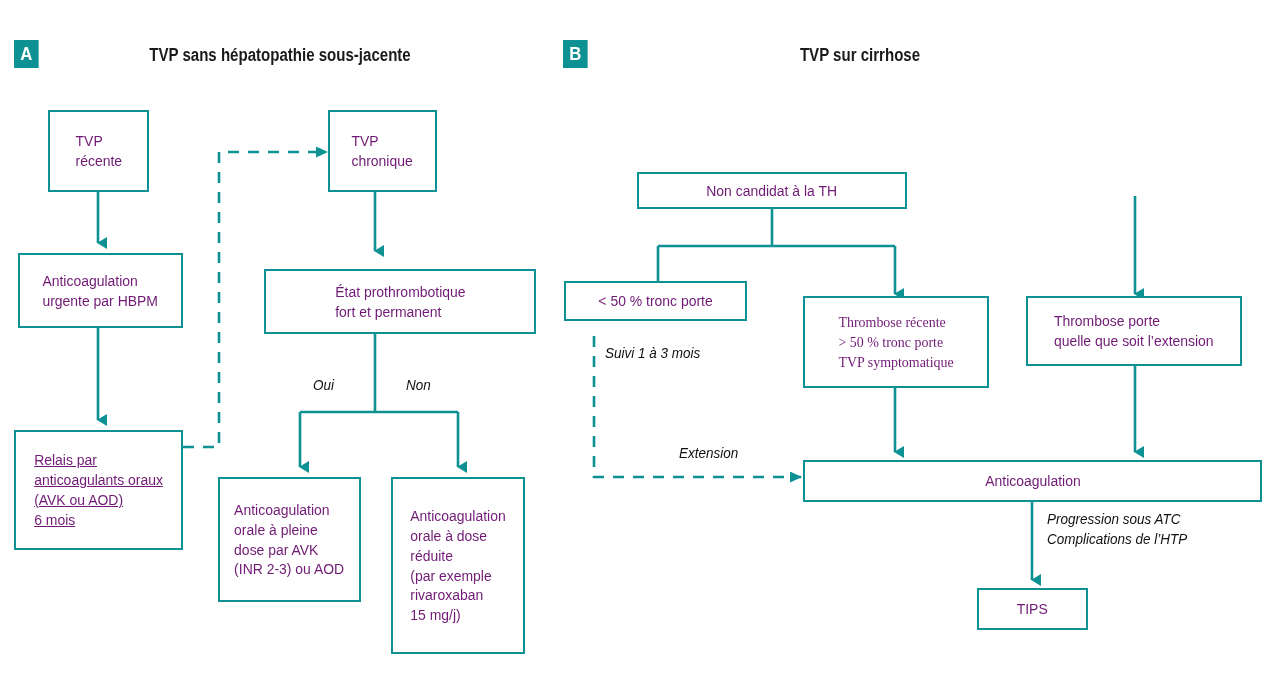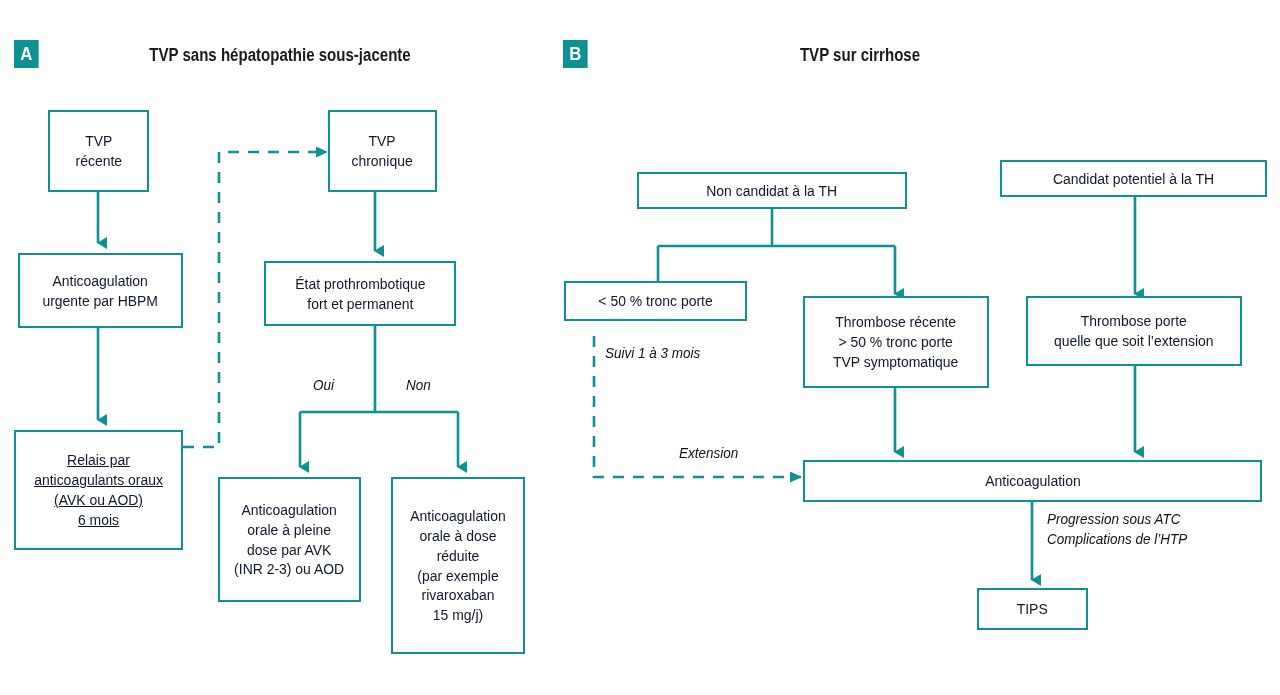--- a/index.html
+++ b/index.html
@@ -50,22 +50,22 @@
   }
   
   .node {
     position: absolute;
     box-sizing: border-box;
     border: 2.5px solid #0d9193;
     background: #ffffff;
     display: flex;
     align-items: center;
     justify-content: center;
-    text-align: center;
-    color: #0f172a;
+    text-align: left;
+    color: #701a75;
     font-size: 15.5px;
     line-height: 1.28;
     padding: 3px 5px;
     font-family: "Liberation Sans Narrow", "Liberation Sans", sans-serif;
   }
   .node span {
     display: block;
     transform: scaleX(0.90);
   }
   .edge-label {
@@ -137,21 +137,21 @@
   </div>
 
   <div class="node" style="left:14px; top:430px; width:169px; height:120px;text-decoration:underline;">
     <span>Relais par<br>anticoagulants oraux<br>(AVK ou AOD)<br>6 mois</span>
   </div>
 
   <div class="node" style="left:328px; top:110px; width:109px; height:82px;">
     <span>TVP<br>chronique</span>
   </div>
 
-  <div class="node" style="left:264px; top:261px; width:192px; height:65px;">
+  <div class="node" style="left:264px; top:269px; width:272px; height:65px;">
     <span>État prothrombotique<br>fort et permanent</span>
   </div>
 
   <div class="node" style="left:218px; top:477px; width:143px; height:125px;">
     <span>Anticoagulation<br>orale à pleine<br>dose par AVK<br>(INR 2-3) ou AOD</span>
   </div>
 
   <div class="node" style="left:391px; top:477px; width:134px; height:177px;">
     <span>Anticoagulation<br>orale à dose<br>réduite<br>(par exemple<br>rivaroxaban<br>15 mg/j)</span>
   </div>
@@ -159,29 +159,26 @@
   <div class="edge-label" style="left:313px; top:375px;">Oui</div>
   <div class="edge-label" style="left:406px; top:375px;">Non</div>
 
   <div class="badge" style="left:563px; top:40px;">B</div>
   <div class="panel-title" style="left:740px; top:45px; width:240px;">TVP sur cirrhose</div>
 
   <div class="node" style="left:637px; top:160px; width:270px; height:37px;margin-top:12px;">
     <span>Non candidat à la TH</span>
   </div>
 
-  <div class="node" style="left:1000px; top:160px; width:267px; height:37px;">
-    <span>Candidat potentiel à la TH</span>
-  </div>
 
   <div class="node" style="left:564px; top:281px; width:183px; height:40px;">
     <span>&lt; 50 % tronc porte</span>
   </div>
 
-  <div class="node" style="left:803px; top:296px; width:186px; height:92px;">
+  <div class="node" style="left:803px; top:296px; width:186px; height:92px;font-family:Liberation Serif, serif;">
     <span>Thrombose récente<br>&gt; 50 % tronc porte<br>TVP symptomatique</span>
   </div>
 
   <div class="node" style="left:1026px; top:296px; width:216px; height:70px;">
     <span>Thrombose porte<br>quelle que soit l’extension</span>
   </div>
 
   <div class="node" style="left:803px; top:460px; width:459px; height:42px;">
     <span>Anticoagulation</span>
   </div>

